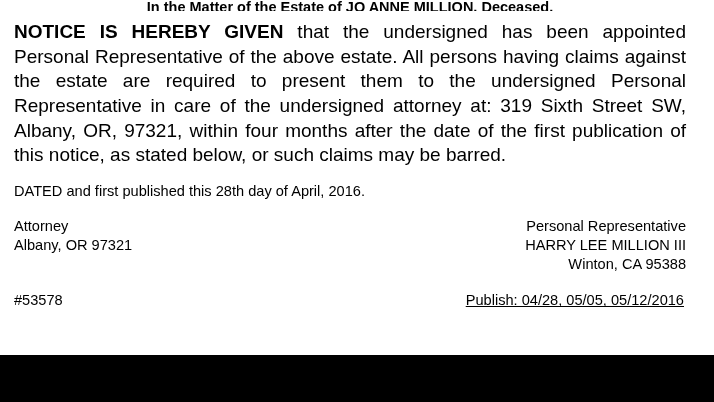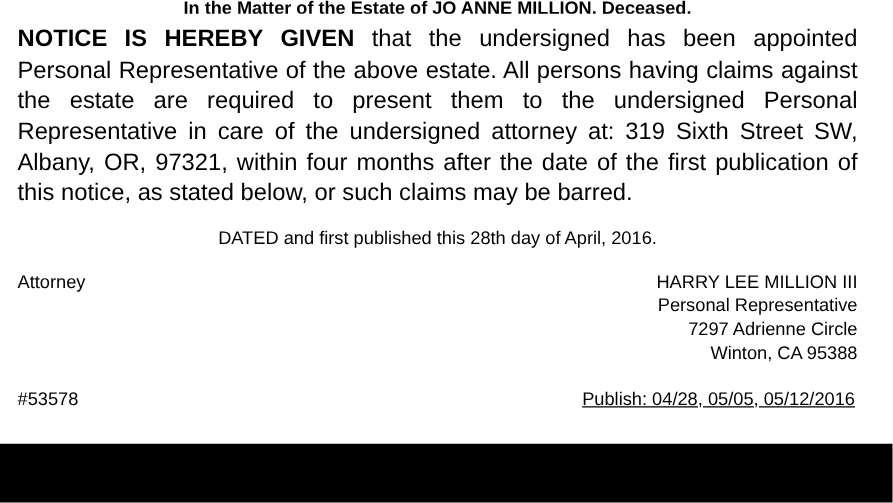--- a/index.html
+++ b/index.html
@@ -43,21 +43,21 @@
     text-justify: inter-word;
     margin: 0 0 13px 0;
   }
   p.body-par.last {
     margin-bottom: 14px;
   }
   .dated {
     font-size: 14.6px;
     line-height: 1.3;
     margin: 14px 0 16px 0;
-    text-align: center;
+    text-align: left;
   }
   .signature-block {
     display: flex;
     justify-content: space-between;
     align-items: flex-start;
     font-size: 14.6px;
     line-height: 1.31;
     margin-bottom: 18px;
   }
   .sig-left {
@@ -110,25 +110,25 @@
     <div class="heading">In the Matter of the Estate of JO ANNE MILLION, Deceased.</div>
 
     <p class="body-par"><span class="strong">NOTICE IS HEREBY GIVEN</span><span> that the undersigned has been appointed Personal Representative of the above estate. All persons having claims against the estate are required to present them to the undersigned Personal Representative in care of the undersigned attorney at: 319 Sixth Street SW, Albany, OR, 97321, within four months after the date of the first publication of this notice, as stated below, or such claims may be barred.</span></p>
 
 
     <div class="dated">DATED and first published this 28th day of April, 2016.</div>
 
     <div class="signature-block">
       <div class="sig-left">
         <span class="sig-line">Attorney</span>
+        <span class="sig-line">Albany, OR 97321</span>
       </div>
       <div class="sig-right">
+        <span class="sig-line">Personal Representative</span>
         <span class="sig-line">HARRY LEE MILLION III</span>
-        <span class="sig-line">Personal Representative</span>
-        <span class="sig-line">7297 Adrienne Circle</span>
         <span class="sig-line">Winton, CA 95388</span>
       </div>
     </div>
 
     <div class="footer-row">
       <div class="footer-left">#53578</div>
       <div class="footer-right">Publish: 04/28, 05/05, 05/12/2016</div>
     </div>
 
   </div>

